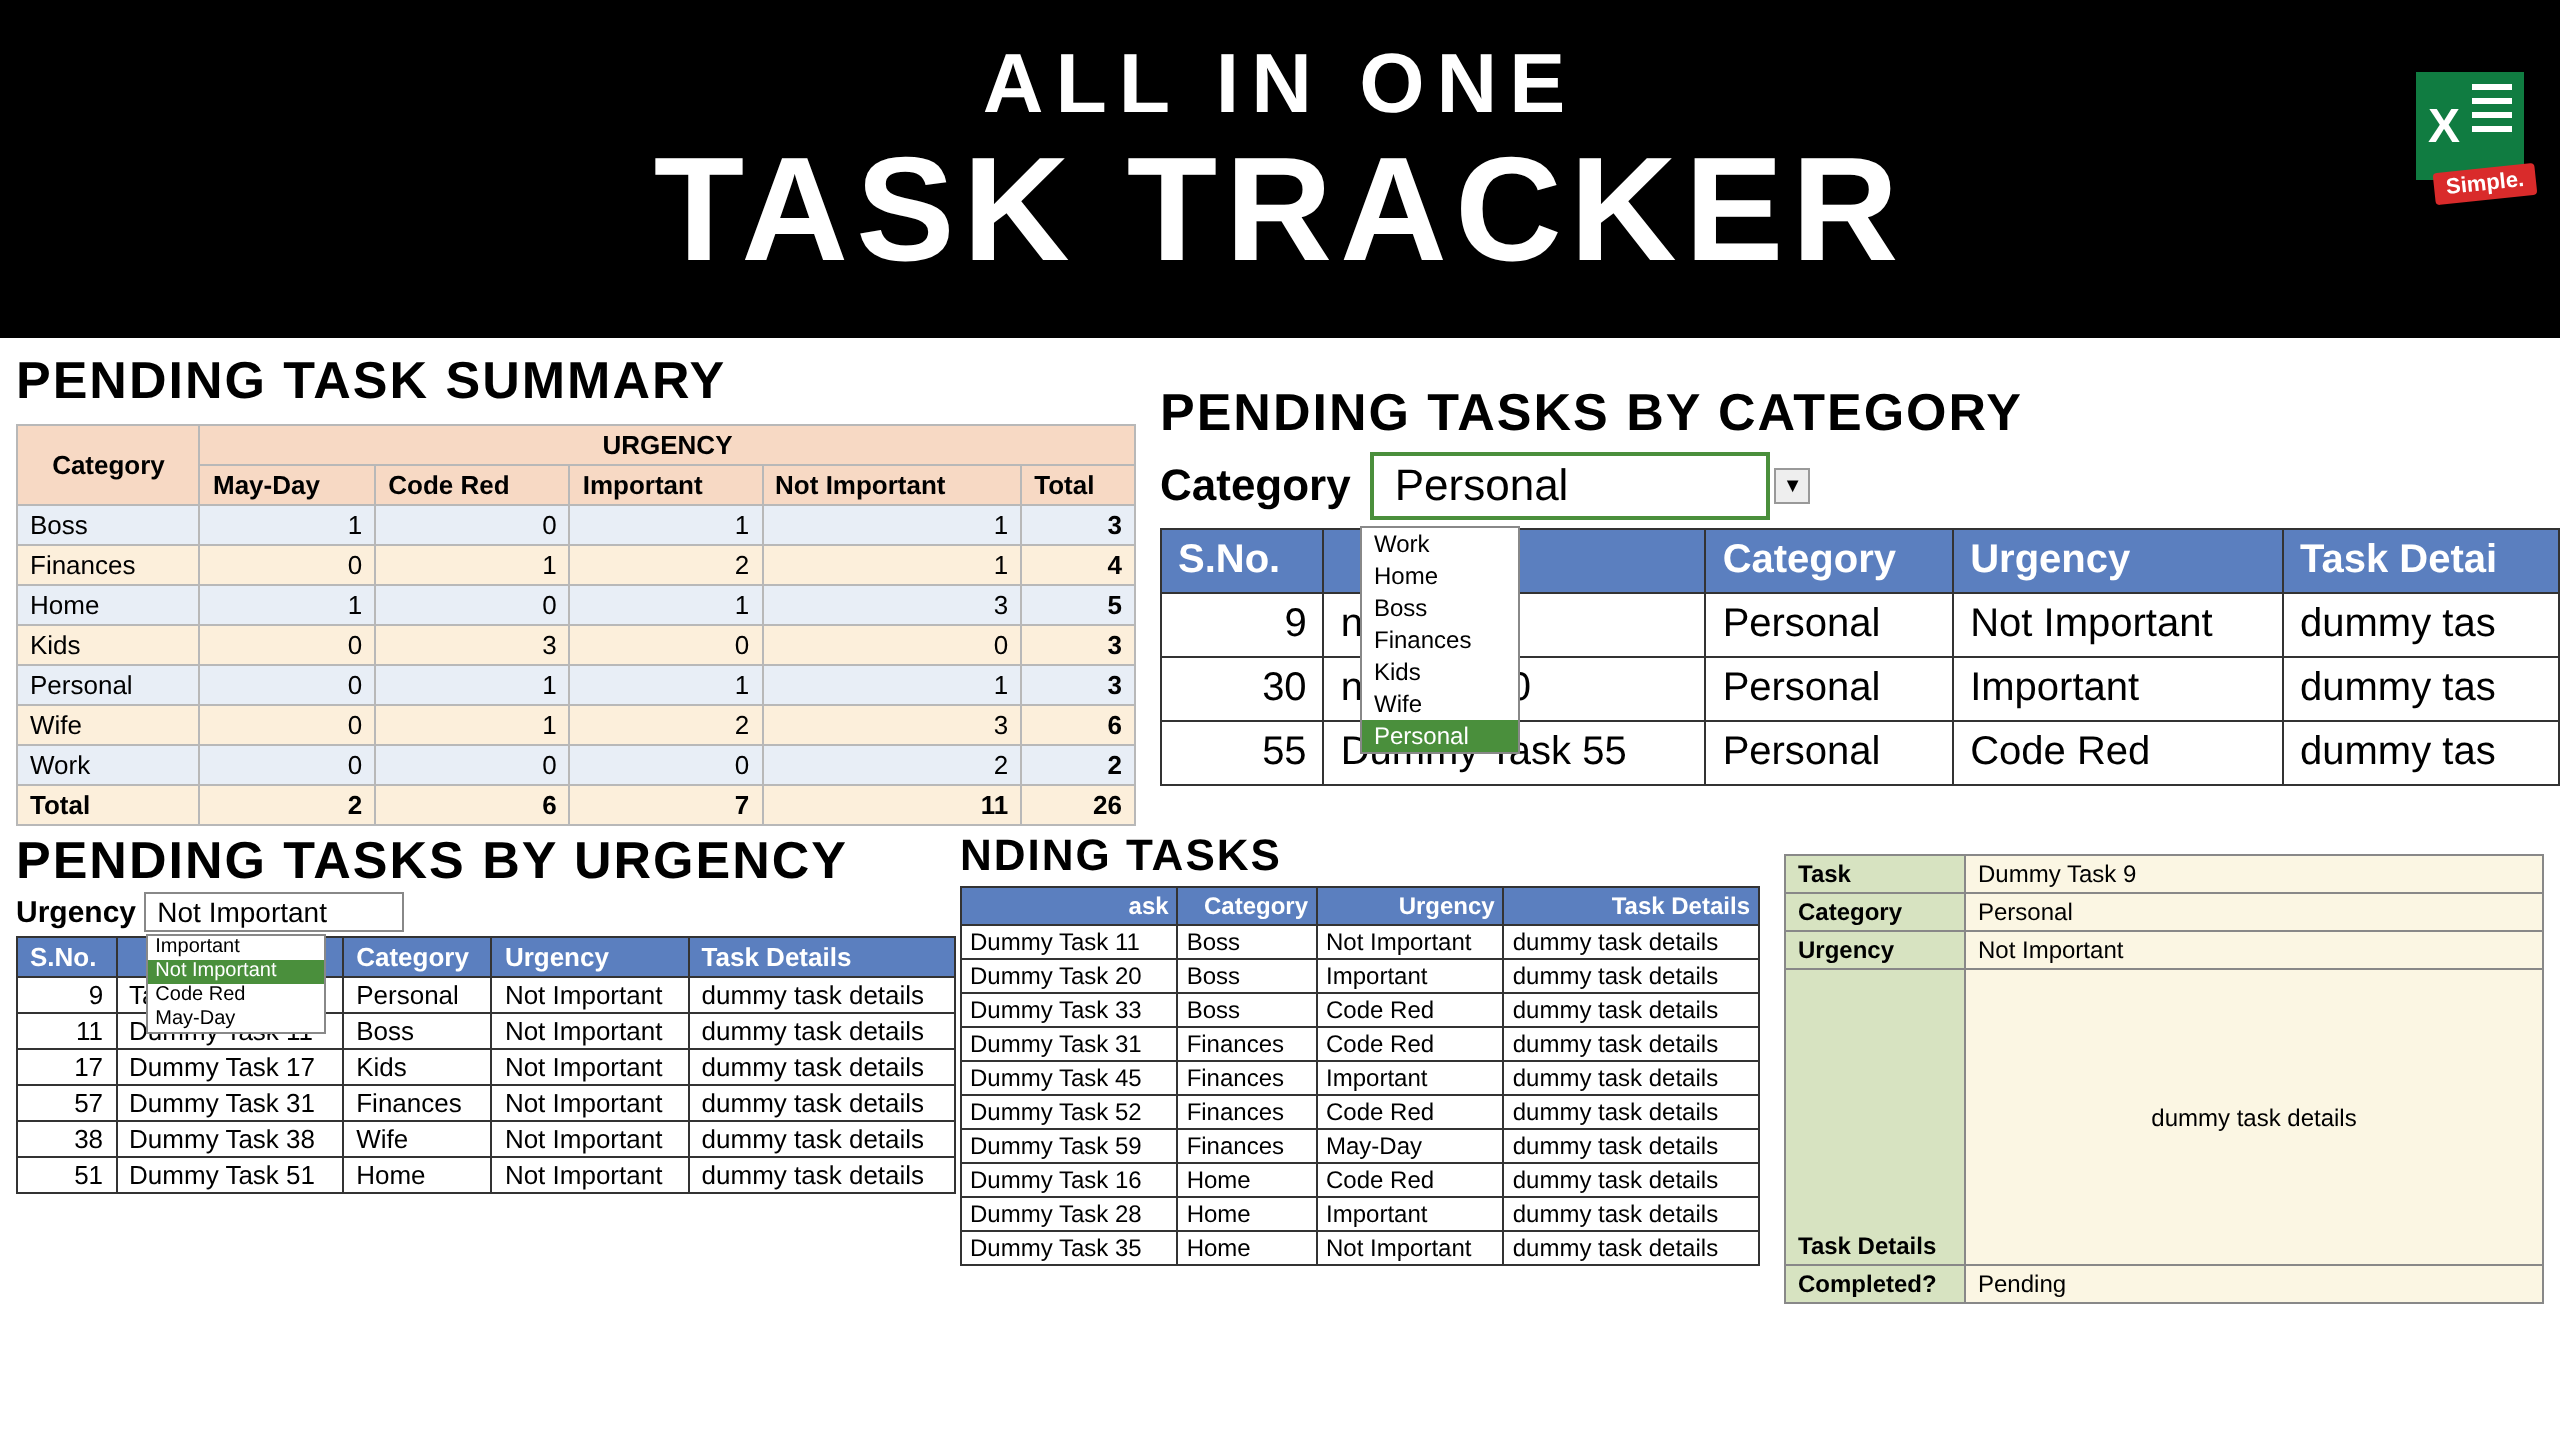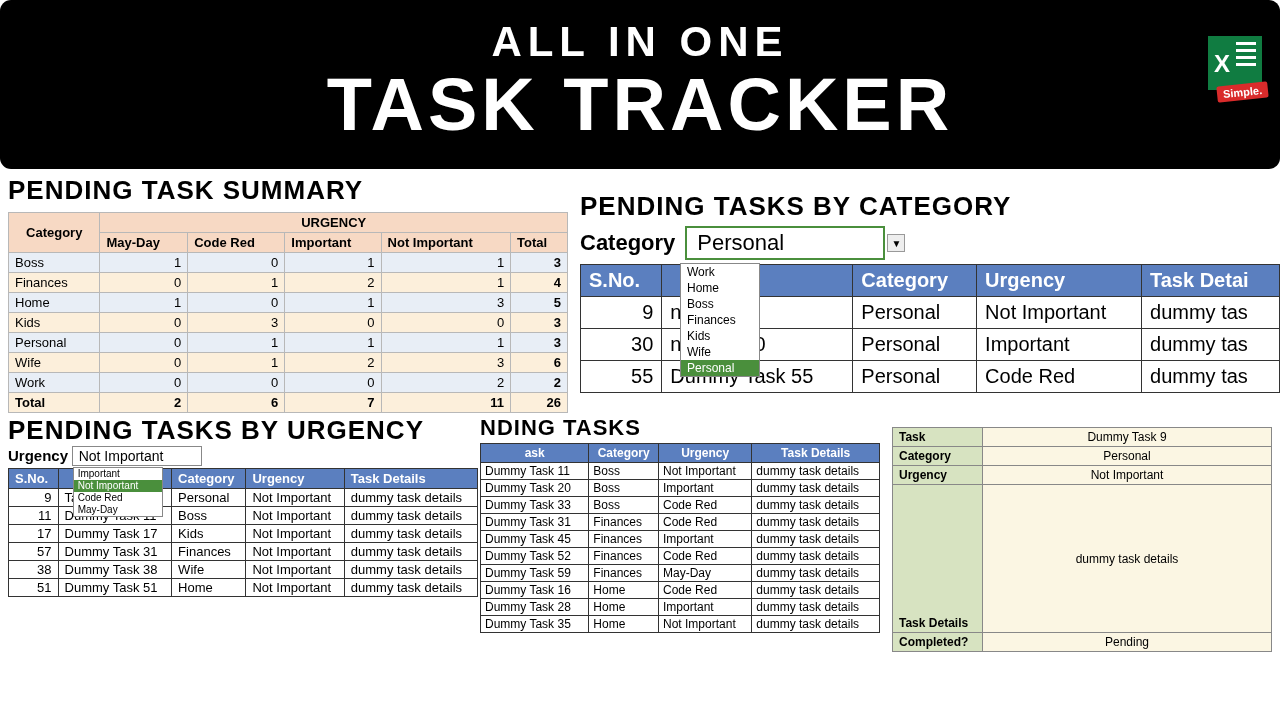--- a/index.html
+++ b/index.html
@@ -1,17 +1,17 @@
 <!DOCTYPE html>
 <html><head>
 <meta charset="utf-8">
 <style>
   * { box-sizing: border-box; margin: 0; padding: 0; }
   body { font-family: Arial, sans-serif; width: 1280px; height: 720px; overflow: hidden; background: #fff; font-size: 13px; }
-  .header { background: #000; color: #fff; text-align: center; padding: 18px 0 22px; position: relative; border-radius: 11px; }
+  .header { background: #000; color: #fff; text-align: center; padding: 18px 0 22px; position: relative; }
   .header .line1 { font-size: 42px; font-weight: 600; letter-spacing: 6px; }
   .header .line2 { font-size: 74px; font-weight: 700; letter-spacing: 4px; margin-top: -4px; }
   .excel-logo { position: absolute; top: 36px; right: 18px; }
   .excel-logo .square { width: 54px; height: 54px; background: #107c41; position: relative; }
   .excel-logo .x { position: absolute; left: 6px; top: 14px; color: #fff; font-weight: 900; font-size: 24px; }
   .excel-logo .lines { position: absolute; top: 6px; right: 6px; display: flex; flex-direction: column; gap: 4px; }
   .excel-logo .lines span { display:block; width:20px; height:3px; background:#fff; }
   .excel-logo .badge { position: absolute; bottom: -10px; right: -6px; background: #d92b2b; color: #fff; font-size: 11px; font-weight: 700; padding: 2px 6px; transform: rotate(-6deg); border-radius: 2px; }
 
   .content { position: relative; width: 1140px; height: 520px; }
@@ -50,29 +50,29 @@
   .byurg .dd-small .sel { background:#4a8f3c; color:#fff; }
   .small-table { border-collapse: collapse; width: 100%; margin-top: 2px; }
   .small-table th { background: #5b7fbf; color: #fff; font-size: 13px; font-weight: 700; padding: 2px 6px; border: 1px solid #333; text-align: left; }
   .small-table td { border: 1px solid #333; padding: 1px 6px; font-size: 13px; }
   .small-table .num { text-align: right; }
 
   
   .ptasks { position: absolute; top: 246px; left: 480px; width: 400px; }
   .ptasks .section-title { font-size: 22px; }
   .mid-table { border-collapse: collapse; width: 100%; margin-top: 2px; }
-  .mid-table th { background: #5b7fbf; color: #fff; font-size: 12px; font-weight: 700; padding: 2px 4px; border: 1px solid #333; text-align: center; }
+  .mid-table th { background: #5b7fbf; color: #fff; font-size: 12px; font-weight: 700; padding: 2px 4px; border: 1px solid #333; text-align: right; }
   .mid-table td { border: 1px solid #333; padding: 1px 4px; font-size: 12px; white-space: nowrap; }
 
   
   .detail { position: absolute; top: 258px; left: 892px; width: 380px; }
   .detail-table { border-collapse: collapse; width: 100%; font-size: 12px; }
   .detail-table td, .detail-table th { border: 1px solid #888; padding: 2px 6px; }
   .detail-table .k { background: #d7e3c1; font-weight: 700; width: 90px; margin-top: 25px; }
-  .detail-table .v { background: #fbf6e3; text-align: center; }
+  .detail-table .v { background: #fbf6e3; }
   .detail-table .big { height: 148px; text-align: center; vertical-align: middle; }
 </style>
 </head>
 <body>
 
 <div class="header">
   <div class="line1">ALL IN ONE</div>
   <div class="line2">TASK TRACKER</div>
   <div class="excel-logo">
     <div class="square">

